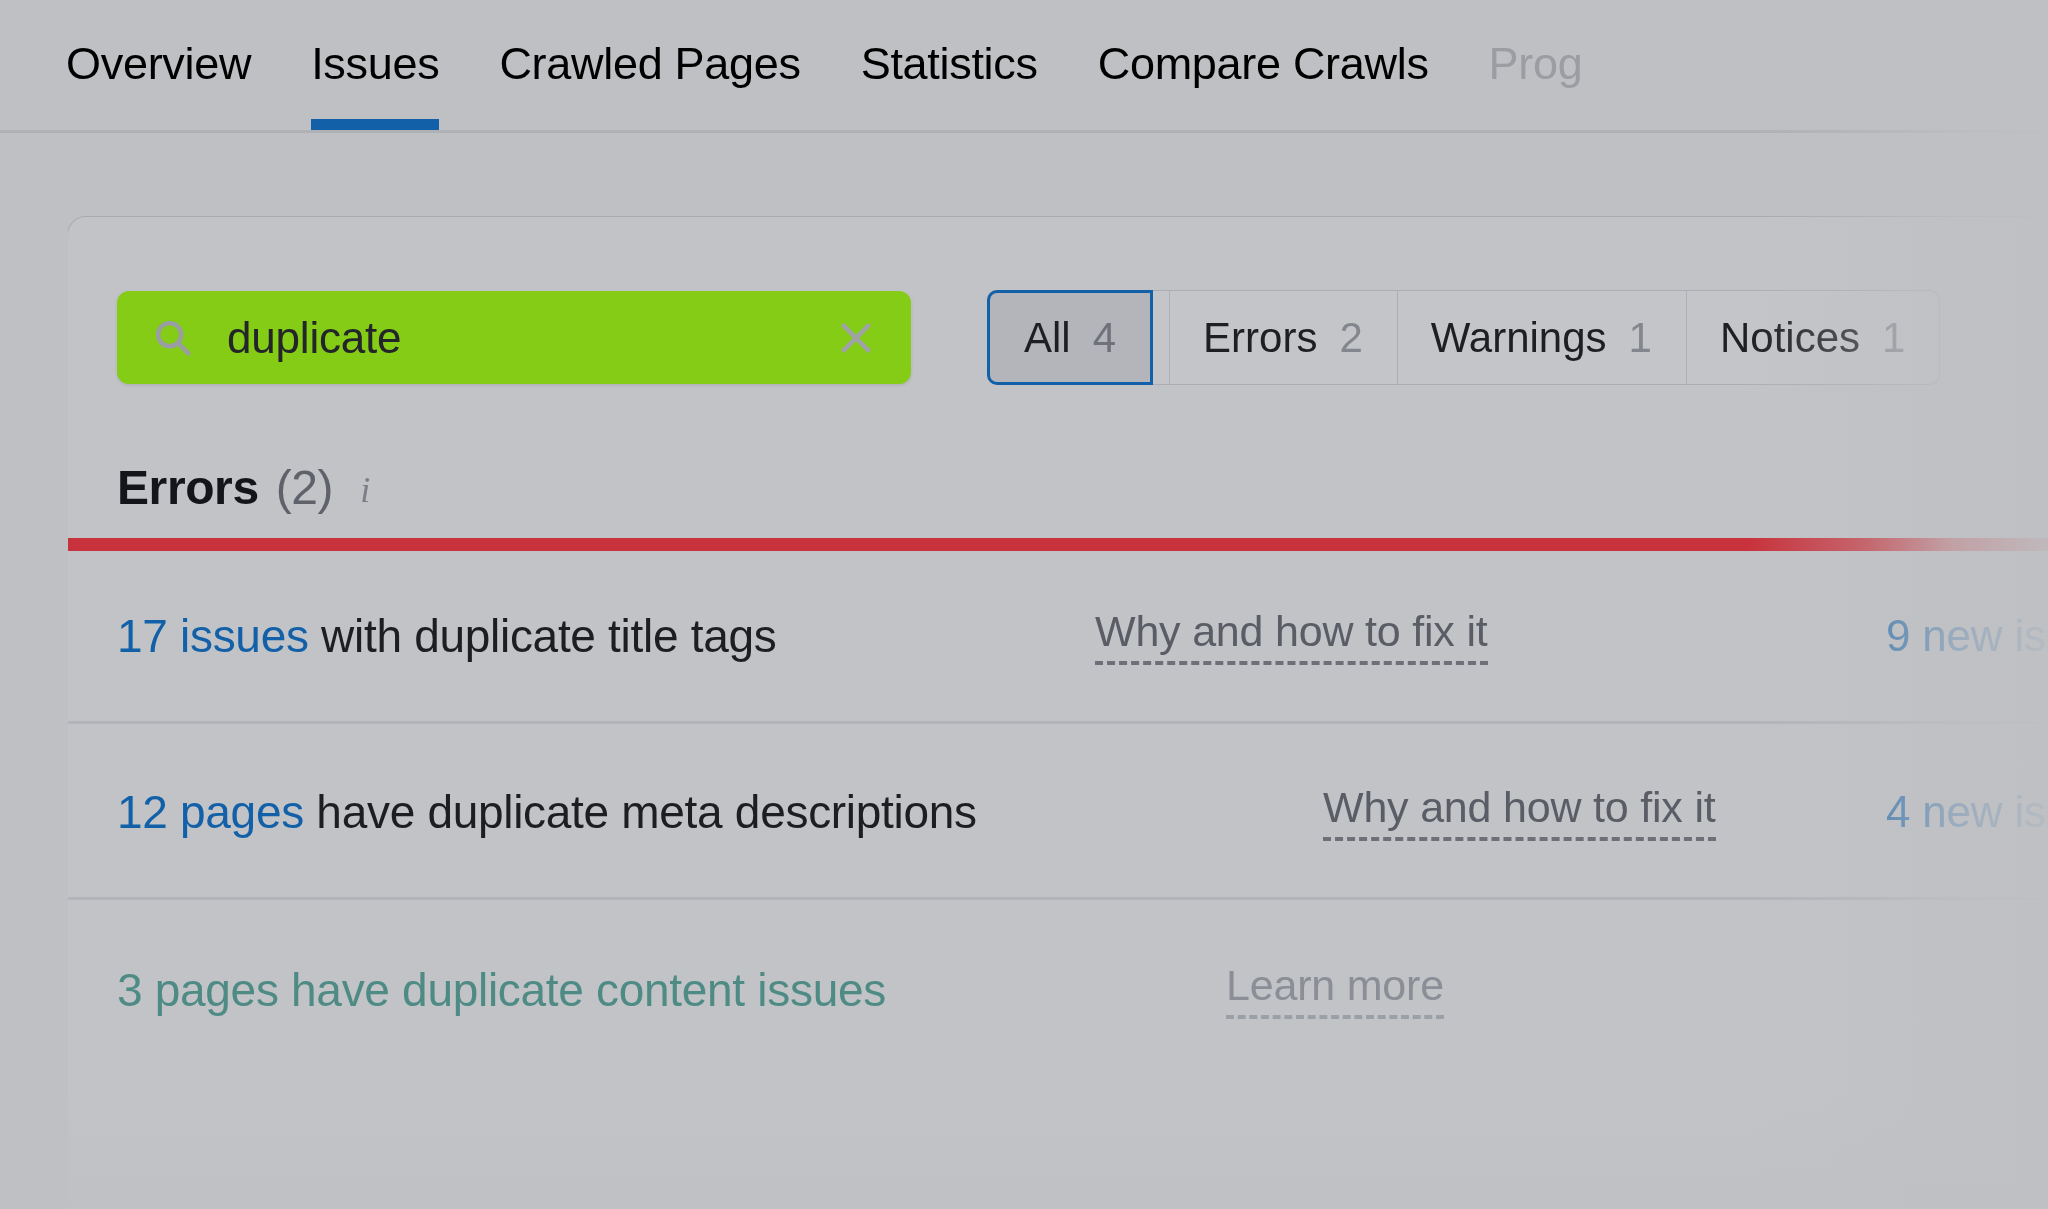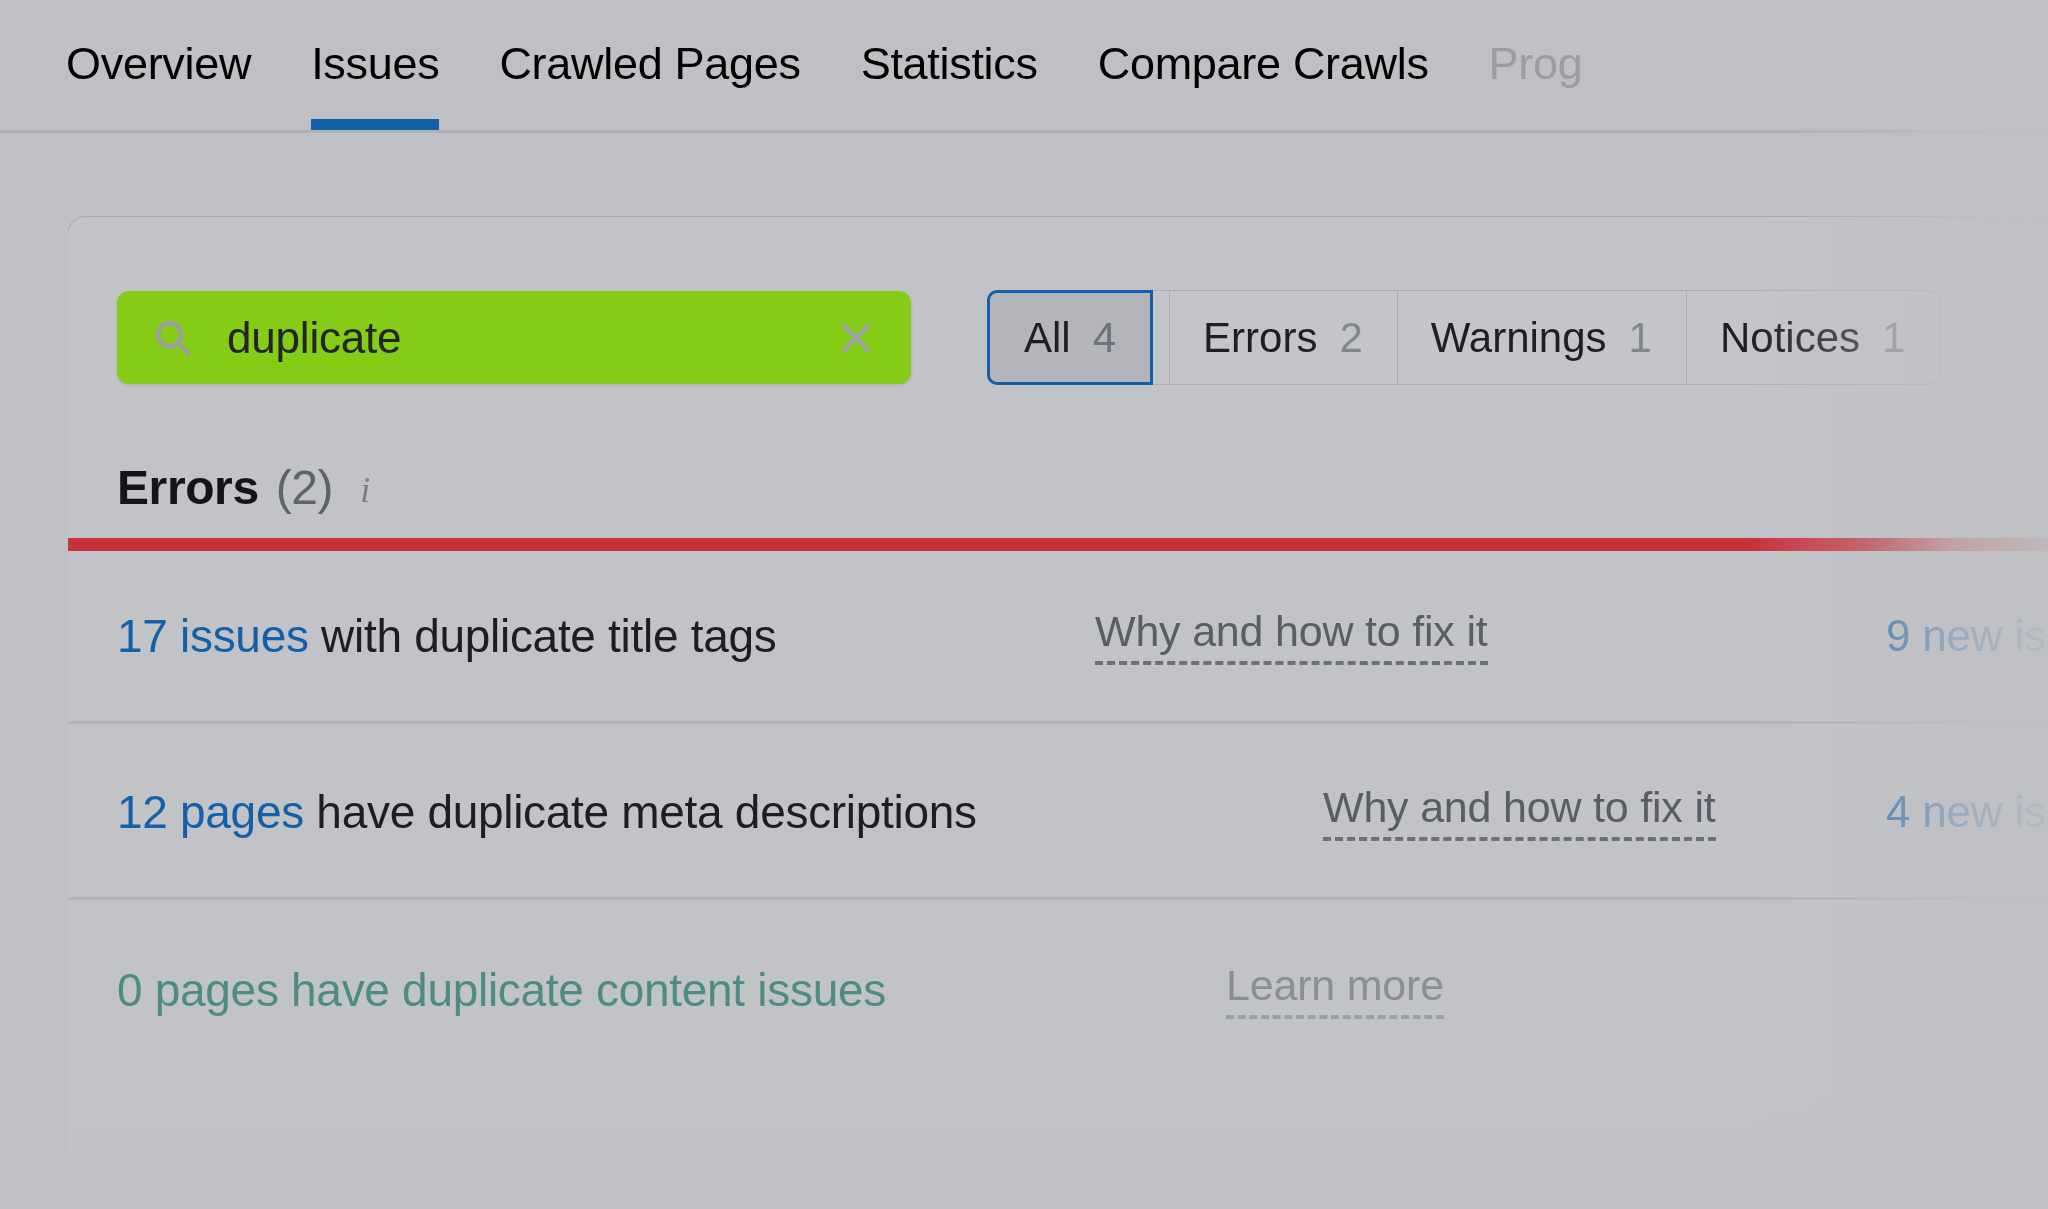--- a/index.html
+++ b/index.html
@@ -409,21 +409,21 @@
     <div class="row" id="row-1">
       <div class="row-label">
         <span class="lead">12 pages</span><span> have duplicate meta descriptions</span>
       </div>
       <div class="row-fix">Why and how to fix it</div>
       <div class="row-new">4 new iss</div>
     </div>
 
     <div class="row" id="row-2">
       <div class="row-label">
-        <span class="lead">0 pages</span><span> have duplicate content issues</span>
+        <span class="lead">3 pages</span><span> have duplicate content issues</span>
       </div>
       <div class="row-fix">Learn more</div>
     </div>
 
   </div>
 
   <div id="left-edge"></div>
   <div id="right-fade"></div>
   <div id="bottom-fade"></div>
 </div>

